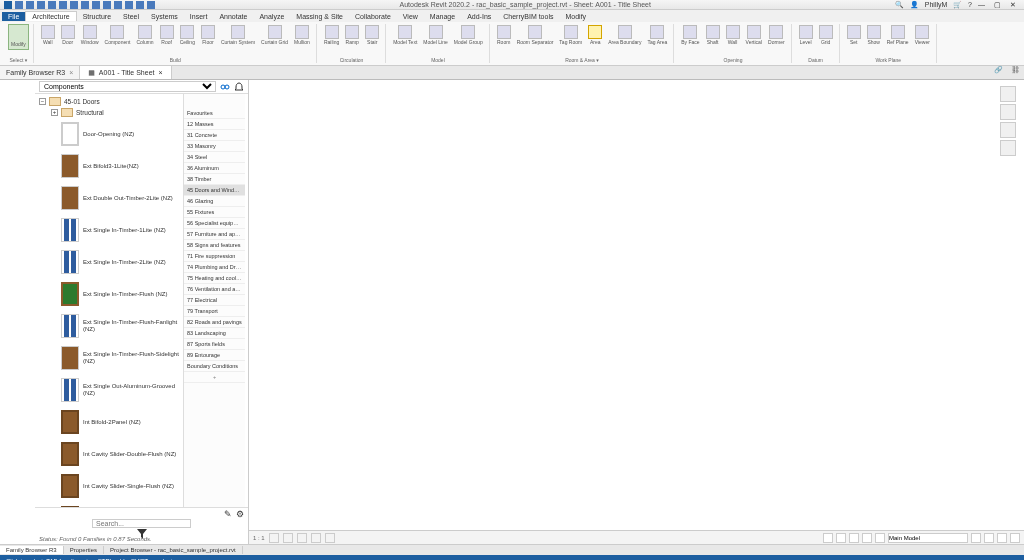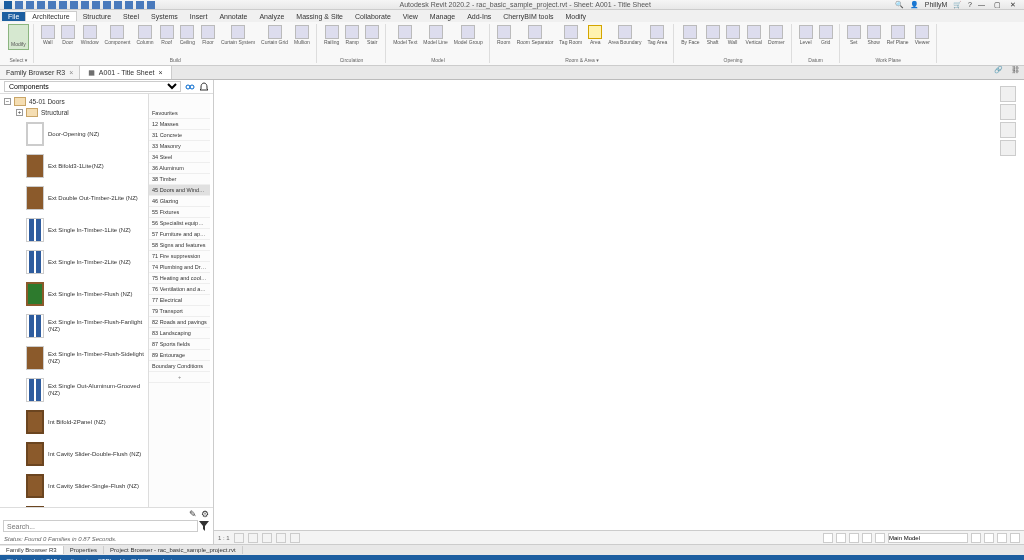--- a/index.html
+++ b/index.html
@@ -36,21 +36,21 @@
   .panel-tab { padding: 2px 6px; display: flex; align-items: center; gap: 4px; background: #f4f4f4; border-right: 1px solid #ccc; }
   .panel-tab .close { font-size: 7px; color: #888; cursor: pointer; }
   .doc-tab { padding: 2px 8px; display: flex; align-items: center; gap: 4px; background: #fff; border-right: 1px solid #ccc; }
   
   
   .sidebar-toolbar { height: 14px; display: flex; align-items: center; padding: 0 4px; gap: 4px; border-bottom: 1px solid #ddd; font-size: 7px; }
   .sidebar-toolbar select { flex: 1; height: 11px; font-size: 7px; border: 1px solid #ccc; background: #fff; }
   .sidebar-toolbar .tb-icon { width: 10px; height: 10px; display: inline-block; }
   
   
-  .content { display: flex; height: 464px; }
+  .content { display: flex; height: 464px; margin-left: 35px; }
   
   
   .sidebar { width: 214px; border-right: 1px solid #ccc; display: flex; flex-direction: column; background: #fff; }
   
   .browser-panes { flex: 1; display: flex; overflow: hidden; }
   
   
   .family-tree { width: 148px; overflow-y: auto; overflow-x: hidden; padding: 2px; font-size: 6.5px; }
   .tree-folder { display: flex; align-items: center; gap: 3px; padding: 1px 2px; cursor: pointer; }
   .tree-folder .toggle { width: 7px; height: 7px; border: 1px solid #999; text-align: center; line-height: 5px; font-size: 6px; }
@@ -68,21 +68,21 @@
   
   .category-pane { width: 62px; border-left: 1px solid #ddd; overflow-y: auto; background: #fcfcfc; padding-top: 14px; }
   .cat-item { padding: 2px 3px; font-size: 5.5px; color: #333; border-bottom: 1px solid #eee; cursor: pointer; white-space: nowrap; overflow: hidden; text-overflow: ellipsis; }
   .cat-item.highlight { background: #e0e0e0; }
   .cat-item.plus { text-align: center; color: #888; }
   
   
   .sidebar-bottom { border-top: 1px solid #ddd; }
   .sidebar-footer-icons { height: 10px; display: flex; justify-content: flex-end; gap: 4px; padding: 1px 4px; }
   .sidebar-footer-icons span { width: 8px; height: 8px; }
-  .search-row { display: flex; align-items: center; height: 16px; padding: 1px 3px; gap: 0; }
+  .search-row { display: flex; align-items: center; height: 16px; padding: 1px 3px; gap: 0; flex-direction: column; }
   .search-row input { flex: 1; height: 12px; border: 1px solid #ccc; font-size: 7px; padding: 0 3px; }
   .search-row .filter-icon { width: 12px; height: 12px; }
   .status-line { font-size: 6px; color: #666; padding: 2px 4px; font-style: italic; }
   
   
   .canvas { flex: 1; background: #fff; position: relative; }
   .view-controls { position: absolute; top: 6px; right: 6px; width: 18px; }
   .view-controls div { width: 16px; height: 16px; border: 1px solid #ccc; background: #f0f0f0; margin-bottom: 2px; }
   .canvas-status { position: absolute; bottom: 0; left: 0; right: 0; height: 14px; background: #f4f4f4; border-top: 1px solid #ccc; display: flex; align-items: center; justify-content: space-between; padding: 0 4px; font-size: 6px; color: #666; }
   .canvas-status .right-controls { display: flex; gap: 3px; align-items: center; }

